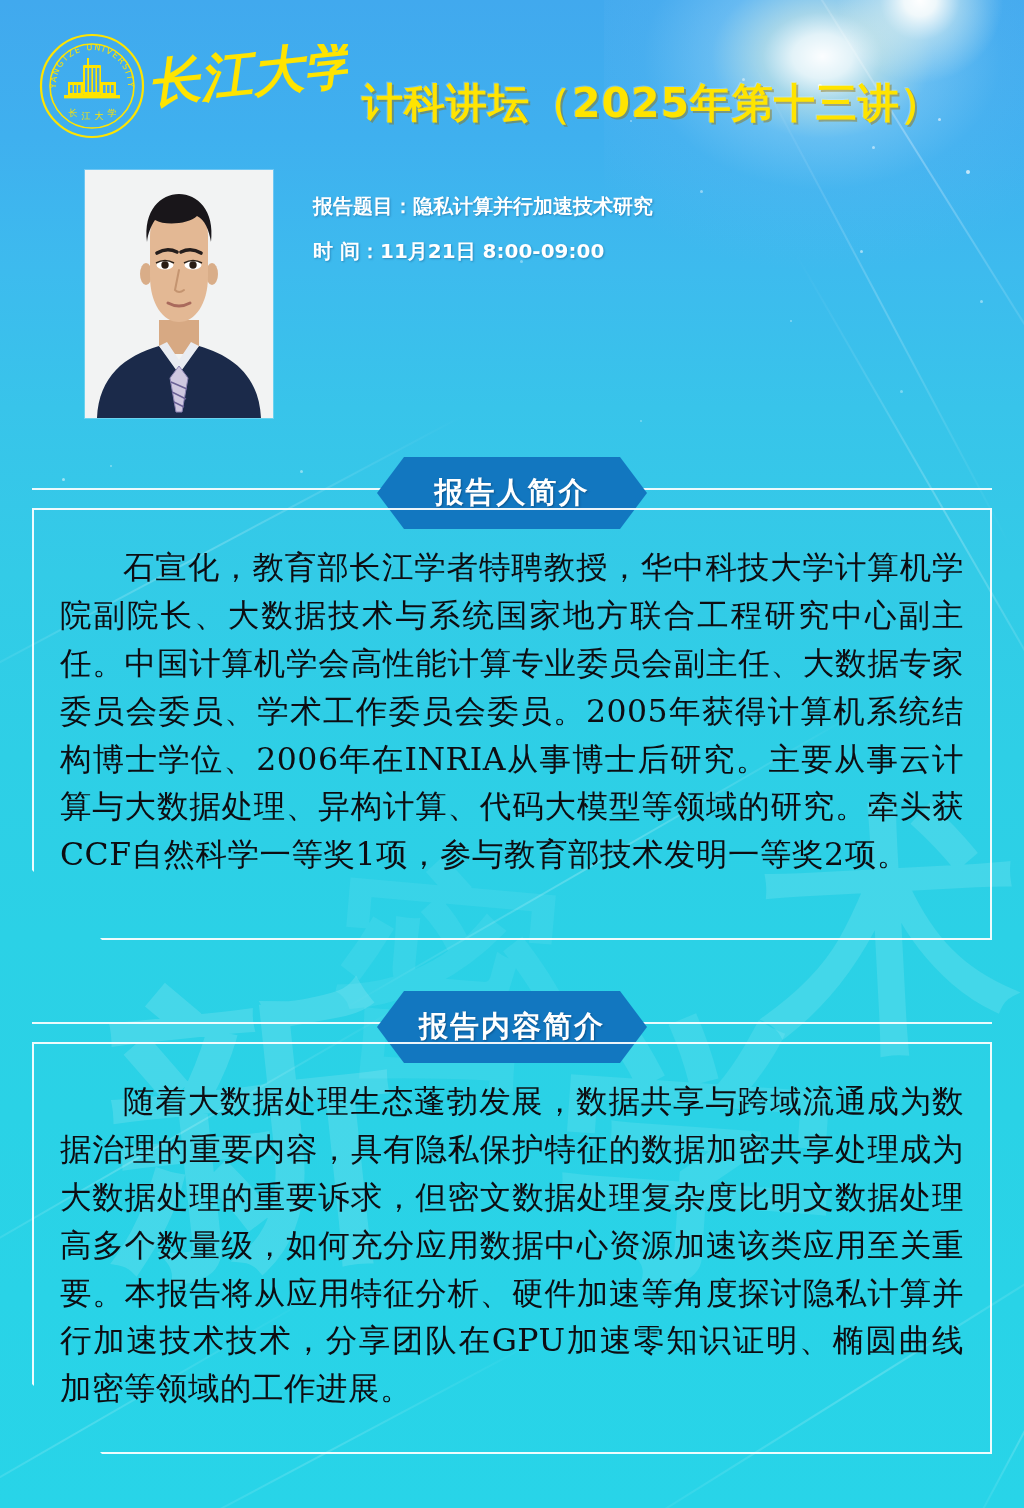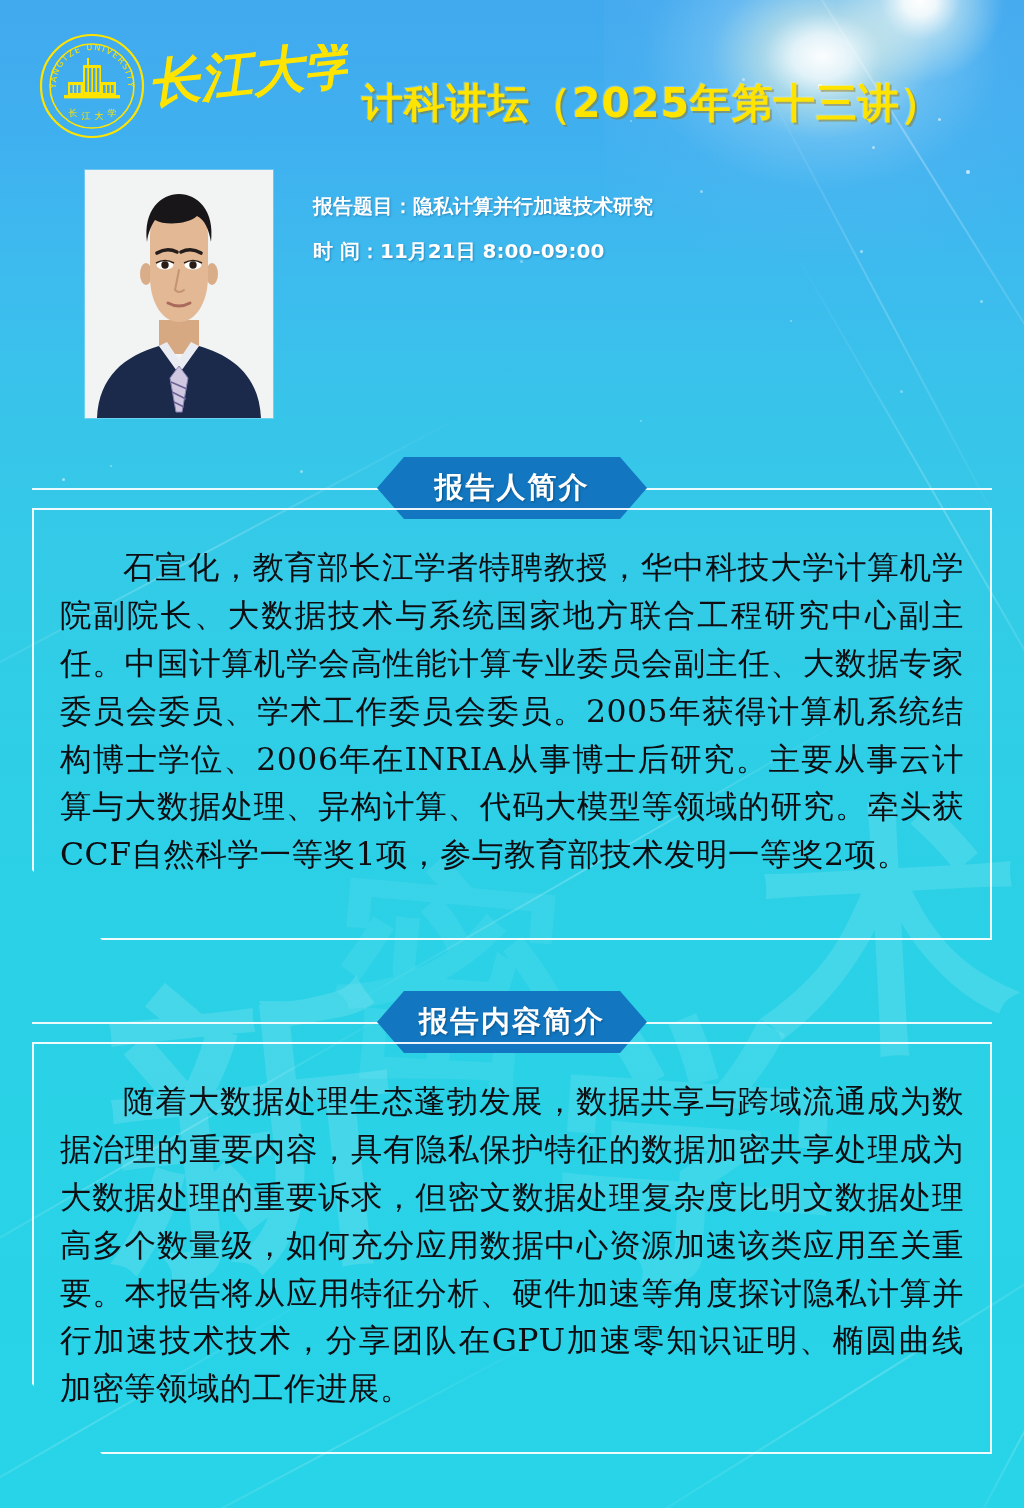--- a/index.html
+++ b/index.html
@@ -94,21 +94,21 @@
   }
 
   
   .badge-wrap{position:absolute;left:0;width:1024px;height:62px;}
   .badge-line{
     position:absolute;left:32px;right:32px;top:31px;height:2px;
     background:rgba(255,255,255,.9);
   }
   .badge{
     position:absolute;left:50%;transform:translateX(-50%);
-    top:0;width:270px;height:62px;background:#1277c0;
+    top:0;width:270px;height:72px;background:#1277c0;
     clip-path:polygon(10% 0,90% 0,100% 50%,90% 100%,10% 100%,0 50%);
     display:flex;align-items:center;justify-content:center;
   }
   .badge-outline{
     position:absolute;left:50%;transform:translateX(-50%);
     top:-3px;width:310px;height:68px;
     clip-path:polygon(10% 0,90% 0,100% 50%,90% 100%,10% 100%,0 50%);
     background:rgba(255,255,255,.85);
     z-index:-1;
   }

